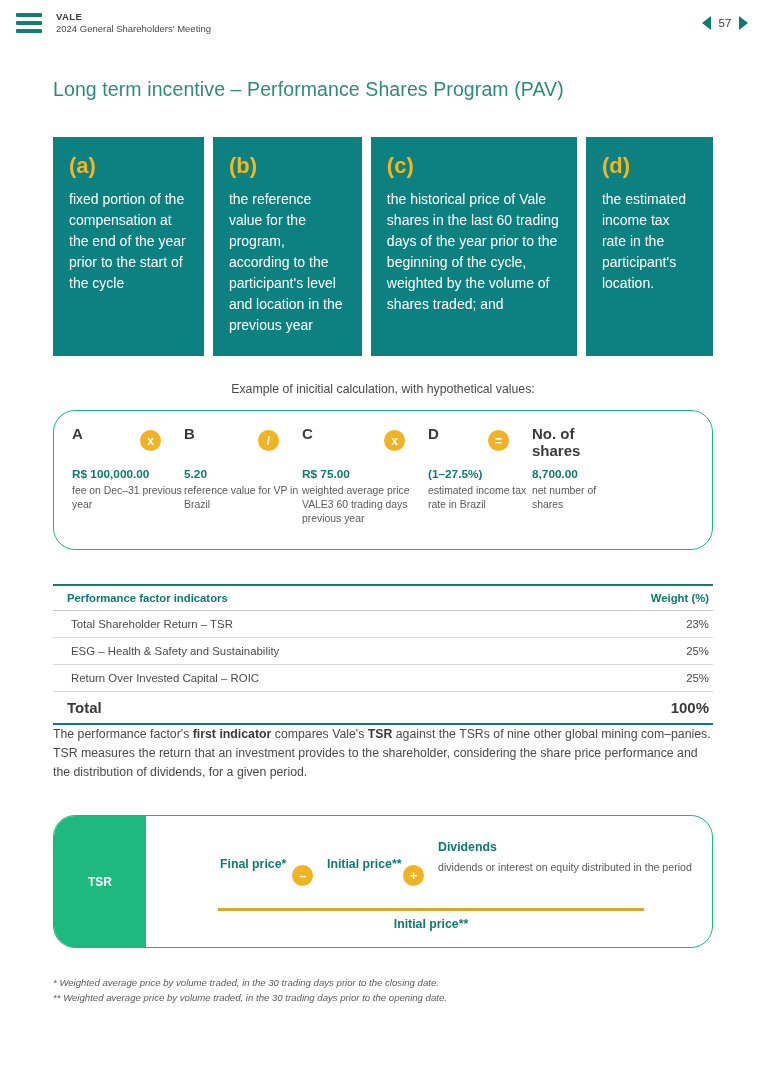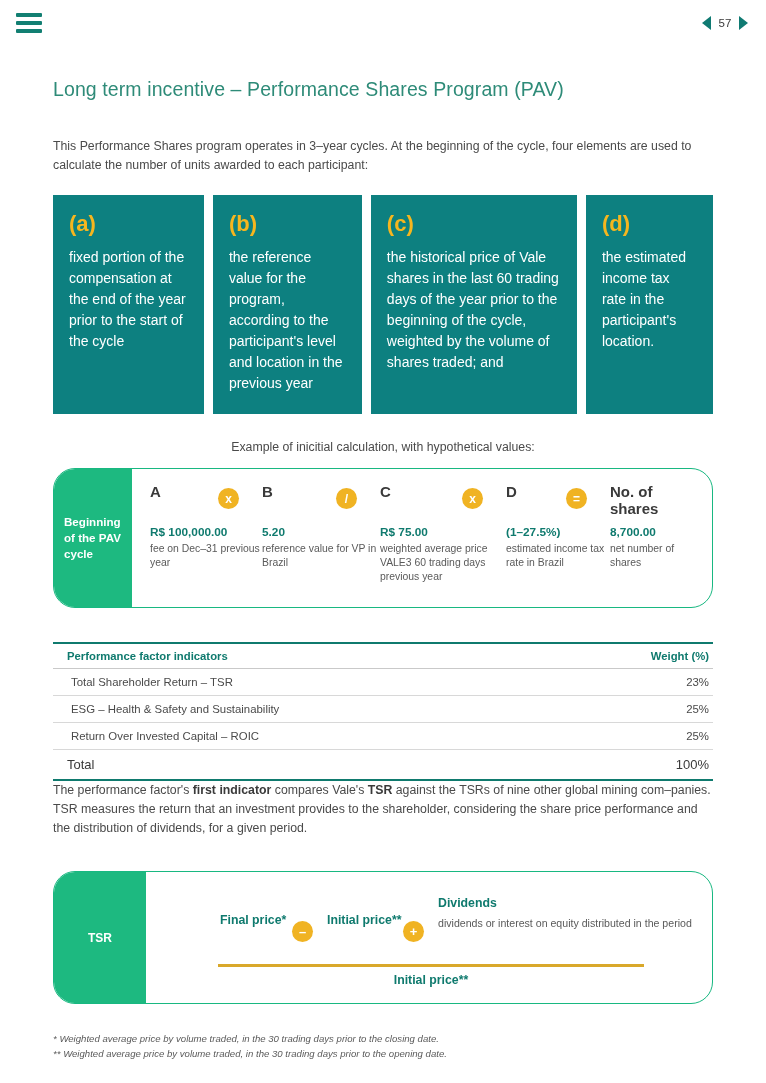--- a/index.html
+++ b/index.html
@@ -217,22 +217,22 @@
   }
   .ind-table thead th.num { text-align: right; padding-right: 4px; }
   .ind-table tbody td {
     font-size: 11.4px;
     color: #4a4a4a;
     padding: 7px 0 7px 18px;
     border-bottom: 1px solid #d8d8d8;
   }
   .ind-table tbody td.num { text-align: right; padding-right: 4px; }
   .ind-table tfoot td {
-    font-size: 13px;
-    font-weight: normal;
+    font-size: 15px;
+    font-weight: bold;
     color: #3a3a3a;
     padding: 7px 0 7px 14px;
     border-bottom: 2.2px solid #0f7a6e;
   }
   .ind-table tfoot td.num { text-align: right; padding-right: 4px; }
 
   
   .para2 { margin-top: 26px; }
 
   
@@ -333,32 +333,35 @@
 </style>
 </head>
 <body>
 
 <div class="header">
   <div class="hamburger">
     <span></span>
     <span></span>
     <span></span>
   </div>
+  <div class="brand-block">
+    <div class="brand-title">VALE</div>
+    <div class="brand-sub">2024 General Shareholders' Meeting</div>
+  </div>
   <div class="pager">
     <div class="tri tri-left"></div>
     <div class="pager-num">57</div>
     <div class="tri tri-right"></div>
   </div>
 </div>
 
 <div class="page">
 
   <h1 class="doc-title">Long term incentive – Performance Shares Program (PAV)</h1>
 
-  <p class="body-text">This Performance Shares program operates in 3–year cycles. At the beginning of the cycle, four elements are used to calculate the number of units awarded to each participant:</p>
 
   <div class="cards">
     <div class="card">
       <div class="card-letter">(a)</div>
       <div class="card-text">fixed portion of the compensation at the end of the year prior to the start of the cycle</div>
     </div>
     <div class="card">
       <div class="card-letter">(b)</div>
       <div class="card-text">the reference value for the program, according to the participant's level and location in the previous year</div>
     </div>
@@ -368,21 +371,20 @@
     </div>
     <div class="card">
       <div class="card-letter">(d)</div>
       <div class="card-text">the estimated income tax rate in the participant's location.</div>
     </div>
   </div>
 
   <div class="caption">Example of inicitial calculation, with hypothetical values:</div>
 
   <div class="calc-box">
-    <div class="calc-left">Beginning of the PAV cycle</div>
     <div class="calc-right">
 
       <div class="calc-col c-a">
         <div class="calc-head">A</div>
         <div class="op op-a">x</div>
         <div class="calc-val">R$ 100,000.00</div>
         <div class="calc-desc">fee on Dec–31 previous year</div>
       </div>
 
       <div class="calc-col c-b">

